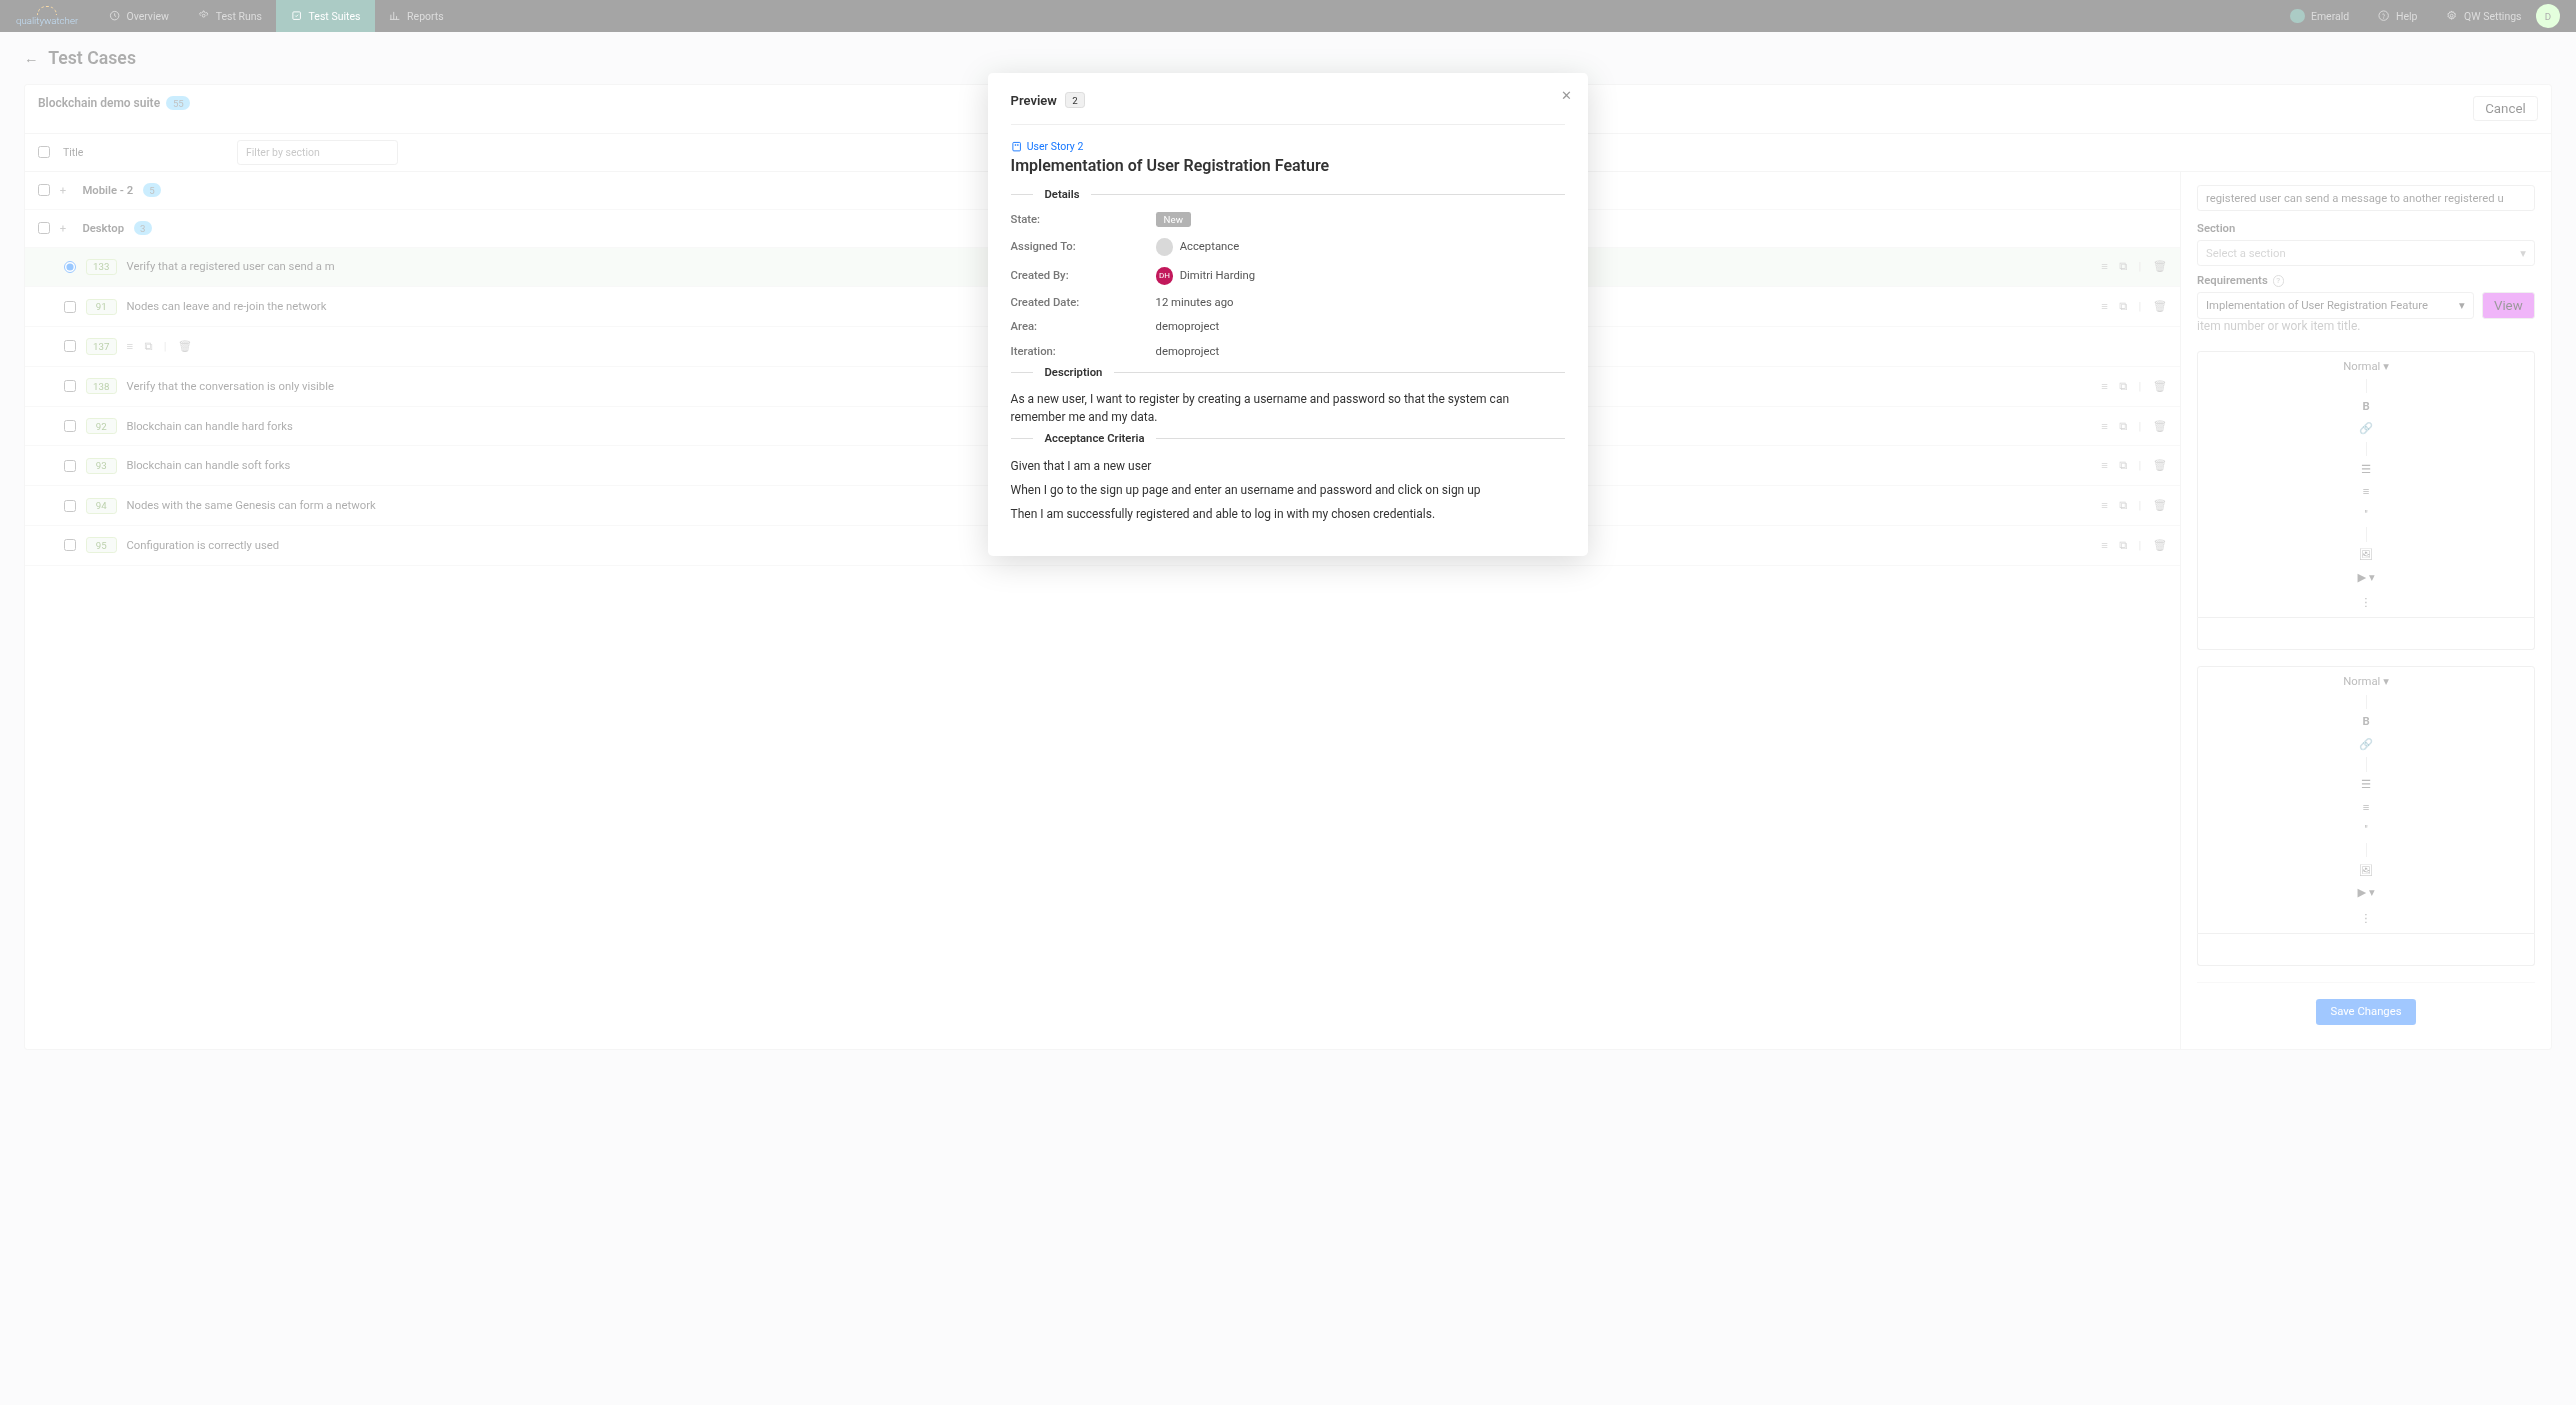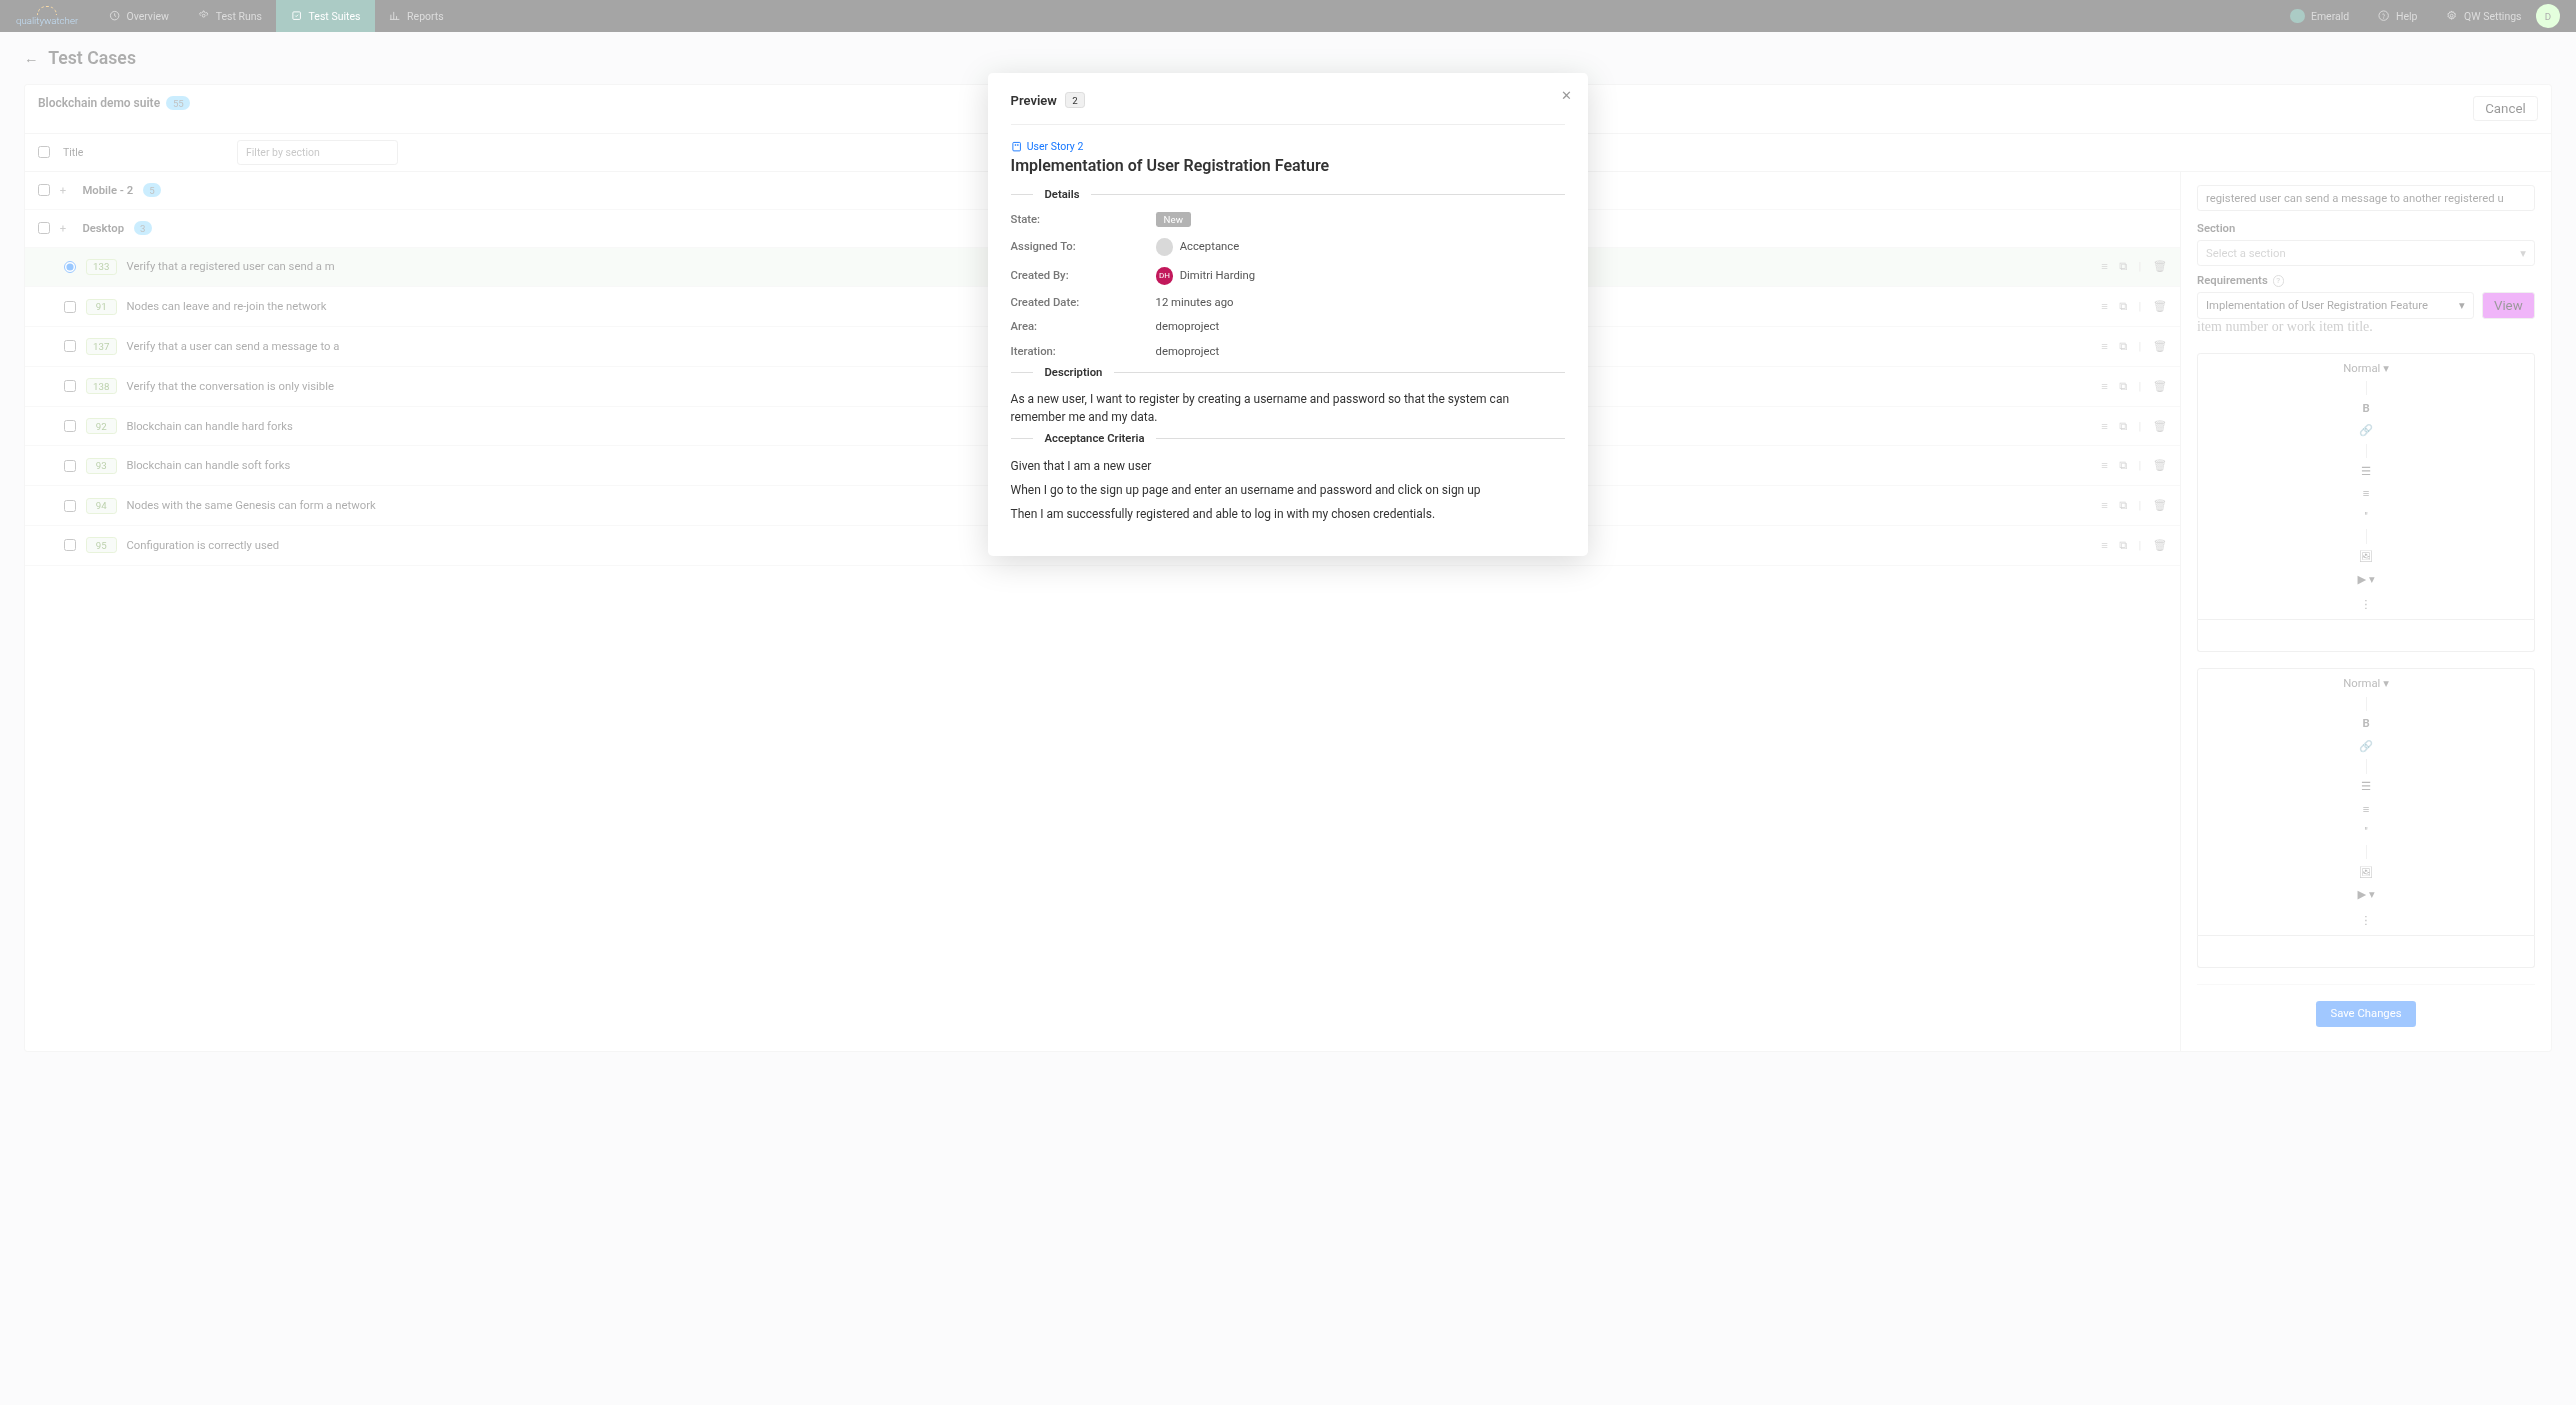--- a/index.html
+++ b/index.html
@@ -39,21 +39,21 @@
 .tc-row { display: flex; align-items: center; padding: 11.3px 13px 11.3px 39px; border-bottom: 0.8px solid #eee; gap: 9.7px; }
 .tc-row.selected { background: #eef4ed; }
 .tc-row .id-badge { background: #eef4ed; color: #558b2f; border: 0.8px solid #c5e1a5; padding: 1.6px 6.4px; border-radius: 3.2px; font-size: 9.7px; min-width: 31px; text-align: center; }
 .tc-row .tc-title { flex: 1; color: #333; }
 .tc-row .actions { display: flex; gap: 11.3px; color: #999; }
 .tc-row .actions span { cursor: pointer; }
 input[type=checkbox] { width: 12px; height: 12px; cursor: pointer; }
 input[type=radio] { width: 12px; height: 12px; cursor: pointer; }
 
 .side-panel .field-label { font-weight: 600; font-size: 11.3px; margin: 8px 0 4.8px; display: flex; align-items: center; gap: 4.8px; }
-.side-panel .field-sub { font-size: 14px; color: #888; margin-bottom: 6.4px; font-family: Liberation Serif, serif; }
+.side-panel .field-sub { font-size: 12px; color: #888; margin-bottom: 6.4px; }
 .select-box { border: 0.8px solid #d9d9d9; border-radius: 3.2px; padding: 5.6px 8px; display: flex; justify-content: space-between; align-items: center; color: #999; cursor: pointer; }
 .select-filled { color: #333; }
 .view-btn { border: 0.8px solid #d9d9d9; background: #d946ef; padding: 4.8px 11.3px; border-radius: 3.2px; cursor: pointer; }
 .req-row { display: flex; gap: 8px; align-items: center; }
 .req-row .select-box { flex: 1; }
 
 .editor-toolbar { border: 0.8px solid #d9d9d9; border-radius: 3.2px 3.2px 0 0; padding: 4.8px 6.4px; display: flex; align-items: center; gap: 3.2px; flex-direction: column; }
 .editor-body { border: 0.8px solid #d9d9d9; border-top: none; border-radius: 0 0 3.2px 3.2px; height: 32px; }
 .et-btn { padding: 3.2px 4.8px; cursor: pointer; color: #555; border-radius: 2.4px; font-size: 11.3px; }
 .et-sep { width: 0.8px; height: 14.5px; background: #ddd; margin: 0 3.2px; }
@@ -203,21 +203,20 @@
             <span class="actions">
               <span>≡</span>
               <span>⧉</span>
               <span style="color:#ccc">|</span>
               <span>🗑</span>
             </span>
           </div>
           <div class="tc-row">
             <input type="checkbox" style="">
             <span class="id-badge">137</span>
-            <span class="tc-title">Verify that a user can send a message to a</span>
             <span class="actions">
               <span>≡</span>
               <span>⧉</span>
               <span style="color:#ccc">|</span>
               <span>🗑</span>
             </span>
           </div>
           <div class="tc-row">
             <input type="checkbox" style="">
             <span class="id-badge">138</span>

